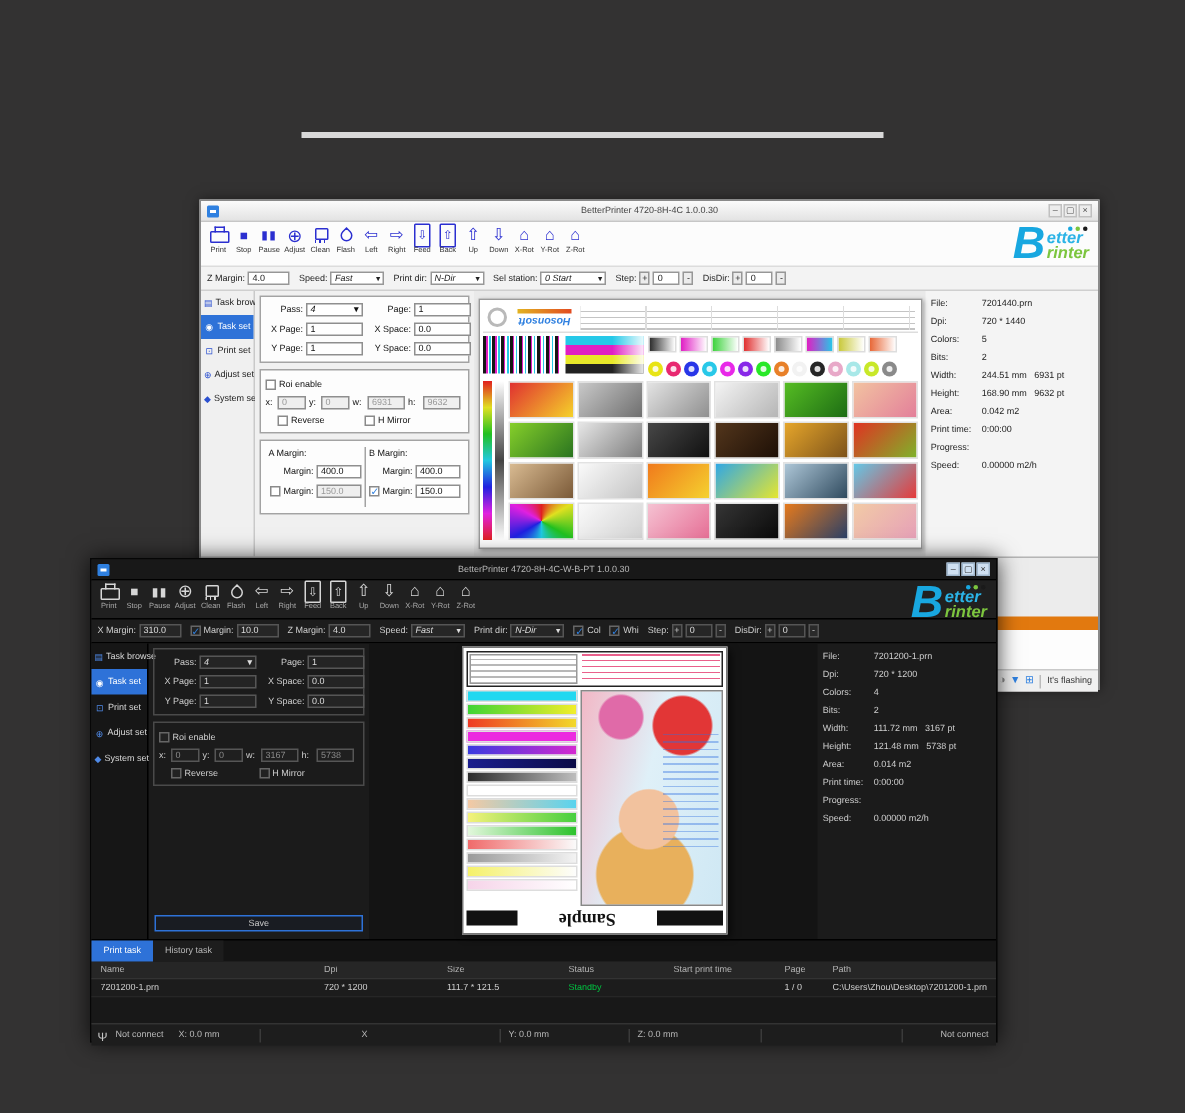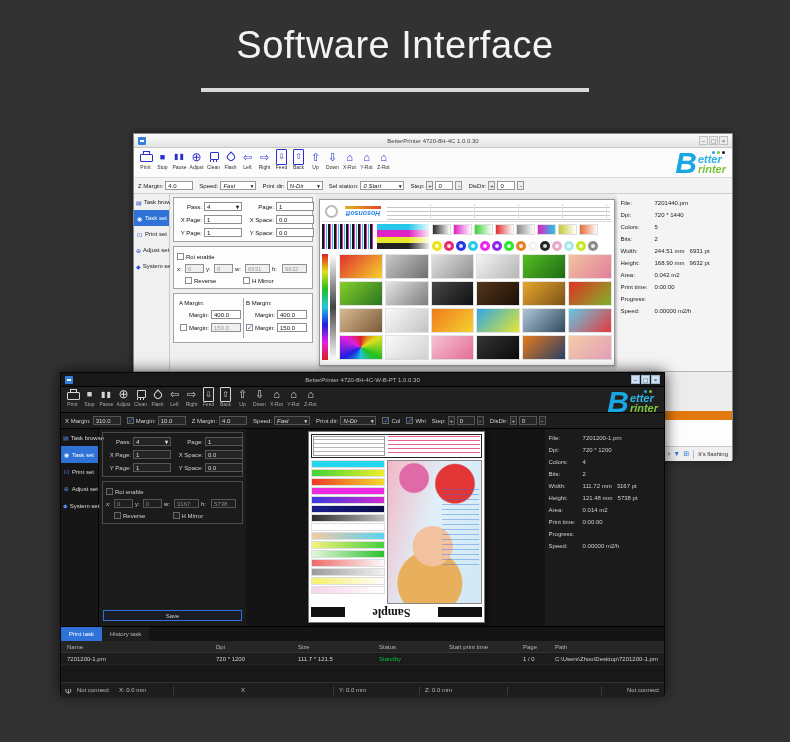--- a/index.html
+++ b/index.html
@@ -240,21 +240,20 @@
   .fstatus { position:relative; height:15px; background:#1d1d1d; border-top:1px solid #333; font-size:6px; color:#b9b9b9; }
   .fstatus span { position:absolute; top:4px; }
   .fstatus .vsep { position:absolute; top:3px; width:1px; height:9px; background:#3a3a3a; }
   .usb-icon { left:4px; top:2px; font-size:8px; color:#c5c5c5; }
 </style>
 </head>
 <body>
 
 <div class="stage" data-name="page-background">
 
-  <div class="page-title" data-name="page-title">Software Interface</div>
   <div class="title-underline" data-name="title-underline"></div>
 
   <section class="win win-light" data-name="back-window">
     <div class="titlebar" data-name="back-titlebar">
       <span class="app-icon" data-name="app-icon"></span>
       <span class="tb-title" data-name="window-title">BetterPrinter 4720-8H-4C 1.0.0.30</span>
       <span class="tb-ctrls">
         <span data-name="minimize-button">–</span>
         <span data-name="maximize-button">▢</span>
         <span data-name="close-button">×</span>

